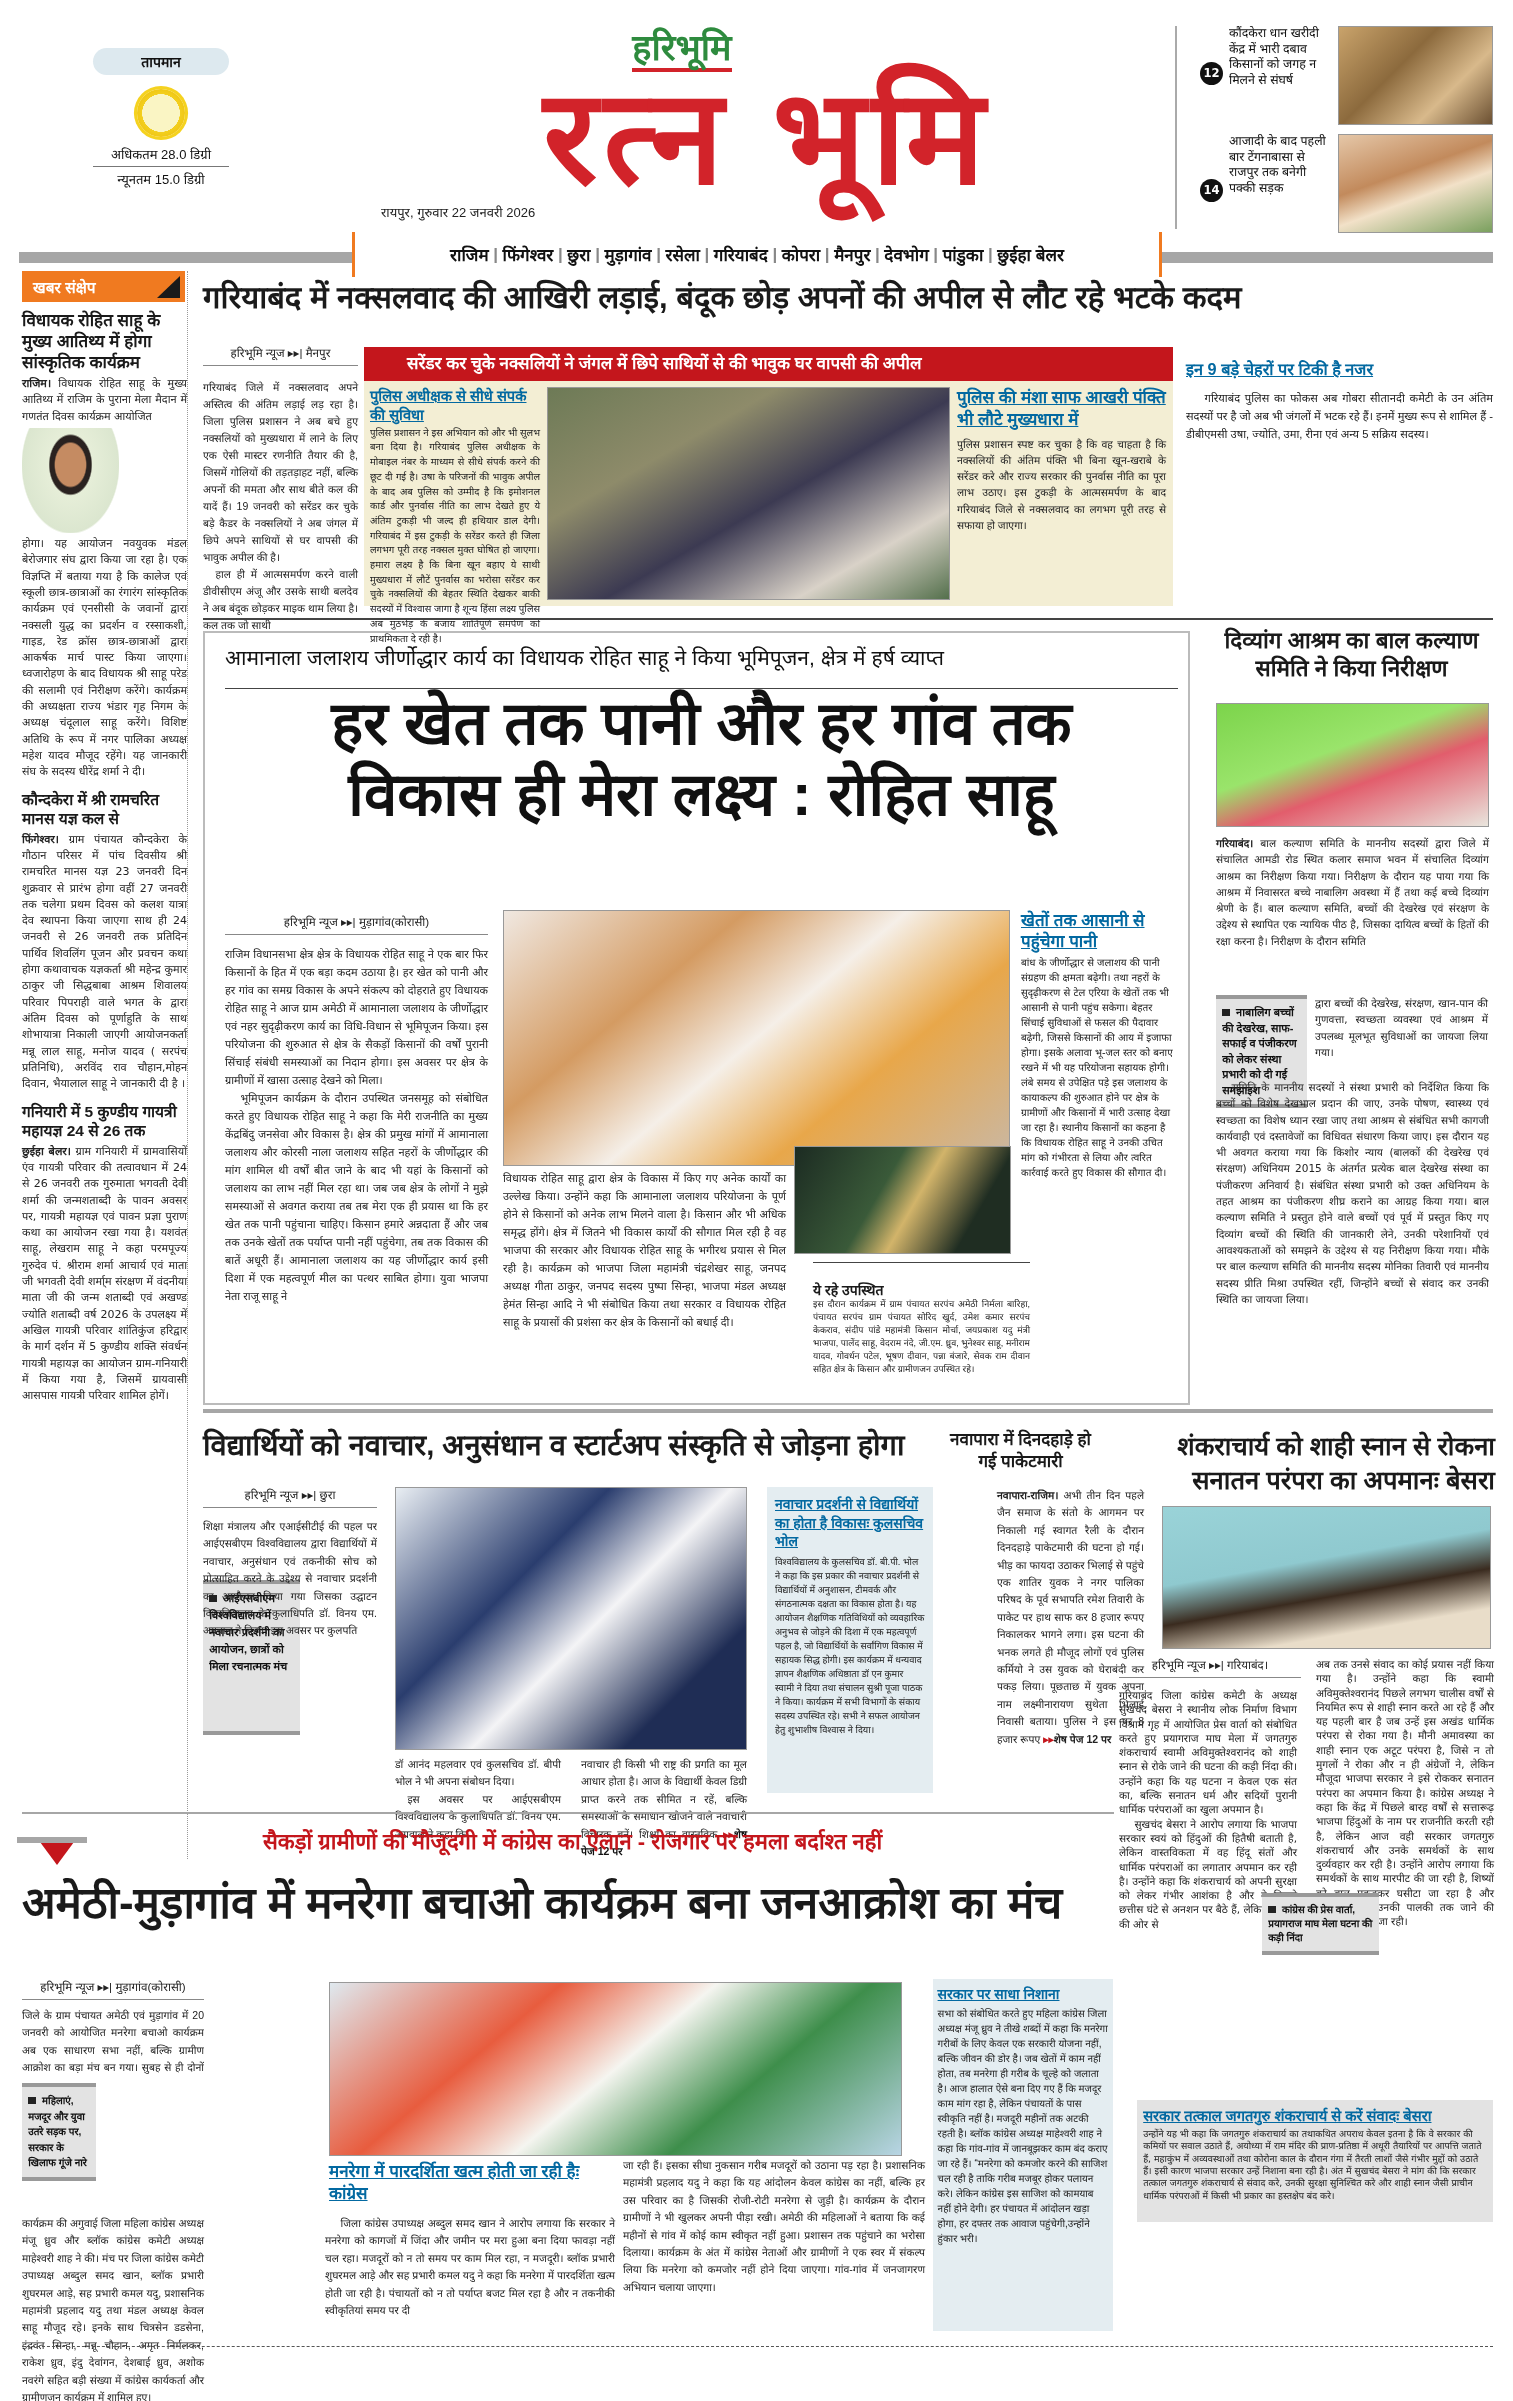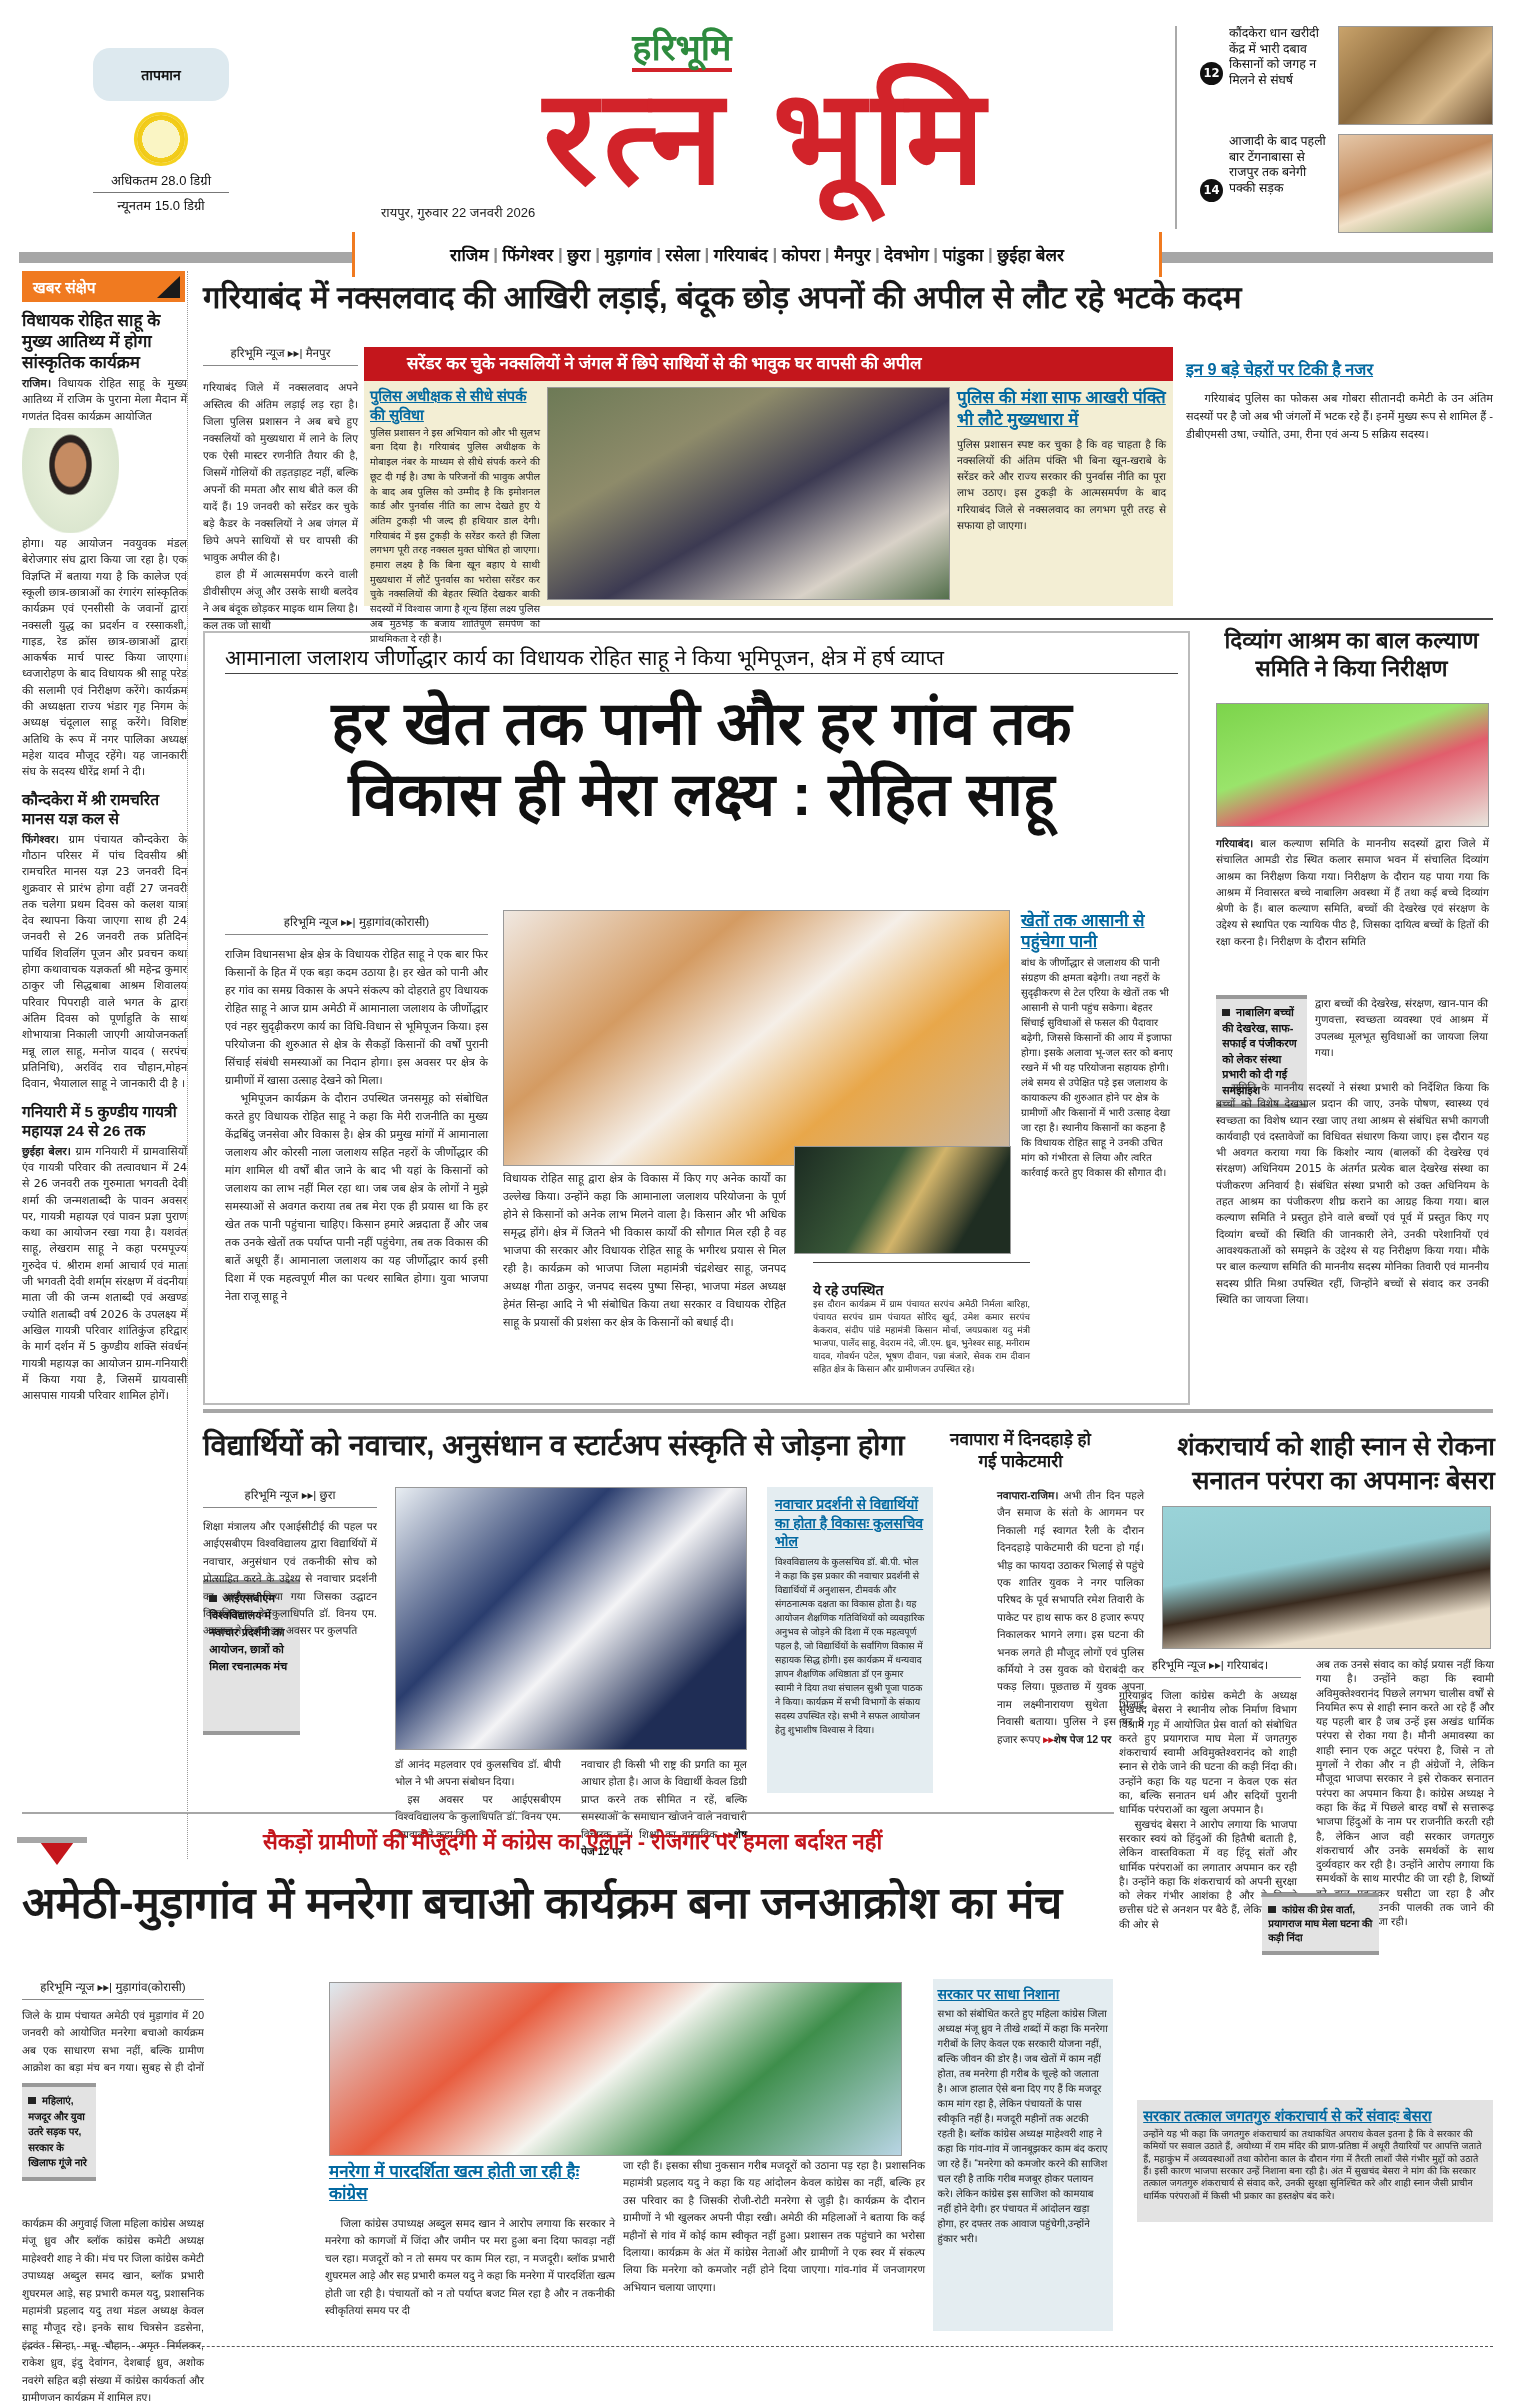--- a/index.html
+++ b/index.html
@@ -23,21 +23,21 @@
 .photo-e{background:linear-gradient(160deg,#7cd44b,#9ae46b 40%,#e25d6c 60%,#e9e5dd)}
 .photo-f{background:linear-gradient(135deg,#e9eef3,#2a3d6e 35%,#f4f4f6 55%,#1f2d55 80%)}
 .photo-g{background:linear-gradient(170deg,#9ad3d8,#8fc9cf 40%,#3a2b1f 60%,#e9ddc9 80%)}
 .photo-h{background:linear-gradient(140deg,#dfe9ef,#e85c3e 30%,#f5f5f0 50%,#3e8e4b 70%,#b9d5e5)}
 .photo-i{background:linear-gradient(120deg,#1c2b22,#3a5a39 40%,#d2b46a 55%,#1f2d22 80%)}
 </style>
 </head>
 <body>
 
 <div class="abs" style="left:93px;top:48px;width:136px;text-align:center">
-  <div style="background:#dde9ef;border-radius:17px;padding:17px 0;font-family:'Liberation Sans',sans-serif;font-weight:bold;font-size:14px">तापमान</div>
+  <div style="background:#dde9ef;border-radius:17px;padding:4px 0;font-family:'Liberation Sans',sans-serif;font-weight:bold;font-size:14px">तापमान</div>
   <div style="margin:14px auto 7.7px;width:48px;height:48px;border-radius:50%;background:radial-gradient(circle,#faf5c4 55%,#f3cf1f 56%,#e9b700 100%);box-shadow:0 0 0 3.1px #f5d21f"></div>
   <div style="font-family:'Liberation Sans',sans-serif;font-size:13px;border-bottom:1.5px solid #777;padding-bottom:3.1px">अधिकतम 28.0 डिग्री</div>
   <div style="font-family:'Liberation Sans',sans-serif;font-size:13px;padding-top:3.1px">न्यूनतम 15.0 डिग्री</div>
 </div>
 
 <div class="abs" style="left:434px;top:29px;width:666px;text-align:center">
   <div style="font-family:'Liberation Sans',sans-serif;font-weight:bold;font-size:36px;color:#2e8b3e;line-height:37px;margin-left:-170px;border-bottom:4.6px solid #d2232a;display:inline-block;padding-bottom:1.5px">हरिभूमि</div>
   <div style="font-family:'Liberation Sans',sans-serif;font-weight:bold;font-size:132px;color:#d2232a;line-height:132px;letter-spacing:6.2px">रत्न भूमि</div>
 </div>
 <div class="abs" style="left:381px;top:203px;font-family:'Liberation Sans',sans-serif;font-size:13px;color:#222">रायपुर, गुरुवार 22 जनवरी 2026</div>
@@ -125,21 +125,21 @@
   <div class="sub" style="font-size:17px;line-height:22px">पुलिस की मंशा साफ आखरी पंक्ति भी लौटे मुख्यधारा में</div>
   <div class="cond" style="font-size:10.5px;line-height:16.3px;margin-top:4.6px">पुलिस प्रशासन स्पष्ट कर चुका है कि वह चाहता है कि नक्सलियों की अंतिम पंक्ति भी बिना खून-खराबे के सरेंडर करे और राज्य सरकार की पुनर्वास नीति का पूरा लाभ उठाए। इस टुकड़ी के आत्मसमर्पण के बाद गरियाबंद जिले से नक्सलवाद का लगभग पूरी तरह से सफाया हो जाएगा।</div>
 </div>
 <div class="abs" style="left:1186px;top:347px;width:307px">
   <div class="sub" style="font-size:16.3px;margin-top:11px">इन 9 बड़े चेहरों पर टिकी है नजर</div>
   <div class="cond" style="font-size:11.2px;line-height:18px;margin-top:9.3px;text-indent:18.6px">गरियाबंद पुलिस का फोकस अब गोबरा सीतानदी कमेटी के उन अंतिम सदस्यों पर है जो अब भी जंगलों में भटक रहे हैं। इनमें मुख्य रूप से शामिल हैं - डीबीएमसी उषा, ज्योति, उमा, रीना एवं अन्य 5 सक्रिय सदस्य।</div>
 </div>
 <div class="rule" style="left:203px;top:618px;width:1290px"></div>
 
 <div class="abs" style="left:203px;top:631px;width:987px;height:774px;border:2.3px solid #bbb"></div>
-<div class="abs" style="left:225px;top:643px;width:953px;font-family:'Liberation Sans',sans-serif;font-size:21px;border-bottom:1.5px solid #444;padding-bottom:2px">आमानाला जलाशय जीर्णोद्धार कार्य का विधायक रोहित साहू ने किया भूमिपूजन, क्षेत्र में हर्ष व्याप्त</div>
+<div class="abs" style="left:225px;top:643px;width:953px;font-family:'Liberation Sans',sans-serif;font-size:21px;border-bottom:1.5px solid #444;padding-bottom:17px">आमानाला जलाशय जीर्णोद्धार कार्य का विधायक रोहित साहू ने किया भूमिपूजन, क्षेत्र में हर्ष व्याप्त</div>
 <div class="abs hd" style="left:225px;top:689px;width:953px;text-align:center;font-size:60px;line-height:70px;color:#111">हर खेत तक पानी और हर गांव तक</div>
 <div class="abs hd" style="left:225px;top:760px;width:953px;text-align:center;font-size:60px;line-height:70px;color:#111">विकास ही मेरा लक्ष्य : रोहित साहू</div>
 
 <div class="abs" style="left:225px;top:914px;width:263px">
   <div class="dateline"><span>हरिभूमि न्यूज</span> <span>▸▸|</span> <span>मुड़ागांव(कोरासी)</span></div>
 </div>
 <div class="abs cond" style="left:225px;top:945px;width:263px;font-size:11px;line-height:18px">
   <p>राजिम विधानसभा क्षेत्र क्षेत्र के विधायक रोहित साहू ने एक बार फिर किसानों के हित में एक बड़ा कदम उठाया है। हर खेत को पानी और हर गांव का समग्र विकास के अपने संकल्प को दोहराते हुए विधायक रोहित साहू ने आज ग्राम अमेठी में आमानाला जलाशय के जीर्णोद्धार एवं नहर सुदृढ़ीकरण कार्य का विधि-विधान से भूमिपूजन किया। इस परियोजना की शुरुआत से क्षेत्र के सैकड़ों किसानों की वर्षों पुरानी सिंचाई संबंधी समस्याओं का निदान होगा। इस अवसर पर क्षेत्र के ग्रामीणों में खासा उत्साह देखने को मिला।</p>
   <p style="text-indent:15.5px">भूमिपूजन कार्यक्रम के दौरान उपस्थित जनसमूह को संबोधित करते हुए विधायक रोहित साहू ने कहा कि मेरी राजनीति का मुख्य केंद्रबिंदु जनसेवा और विकास है। क्षेत्र की प्रमुख मांगों में आमानाला जलाशय और कोरसी नाला जलाशय सहित नहरों के जीर्णोद्धार की मांग शामिल थी वर्षों बीत जाने के बाद भी यहां के किसानों को जलाशय का लाभ नहीं मिल रहा था। जब जब क्षेत्र के लोगों ने मुझे समस्याओं से अवगत कराया तब तब मेरा एक ही प्रयास था कि हर खेत तक पानी पहुंचाना चाहिए। किसान हमारे अन्नदाता हैं और जब तक उनके खेतों तक पर्याप्त पानी नहीं पहुंचेगा, तब तक विकास की बातें अधूरी हैं। आमानाला जलाशय का यह जीर्णोद्धार कार्य इसी दिशा में एक महत्वपूर्ण मील का पत्थर साबित होगा। युवा भाजपा नेता राजू साहू ने</p>
 </div>

